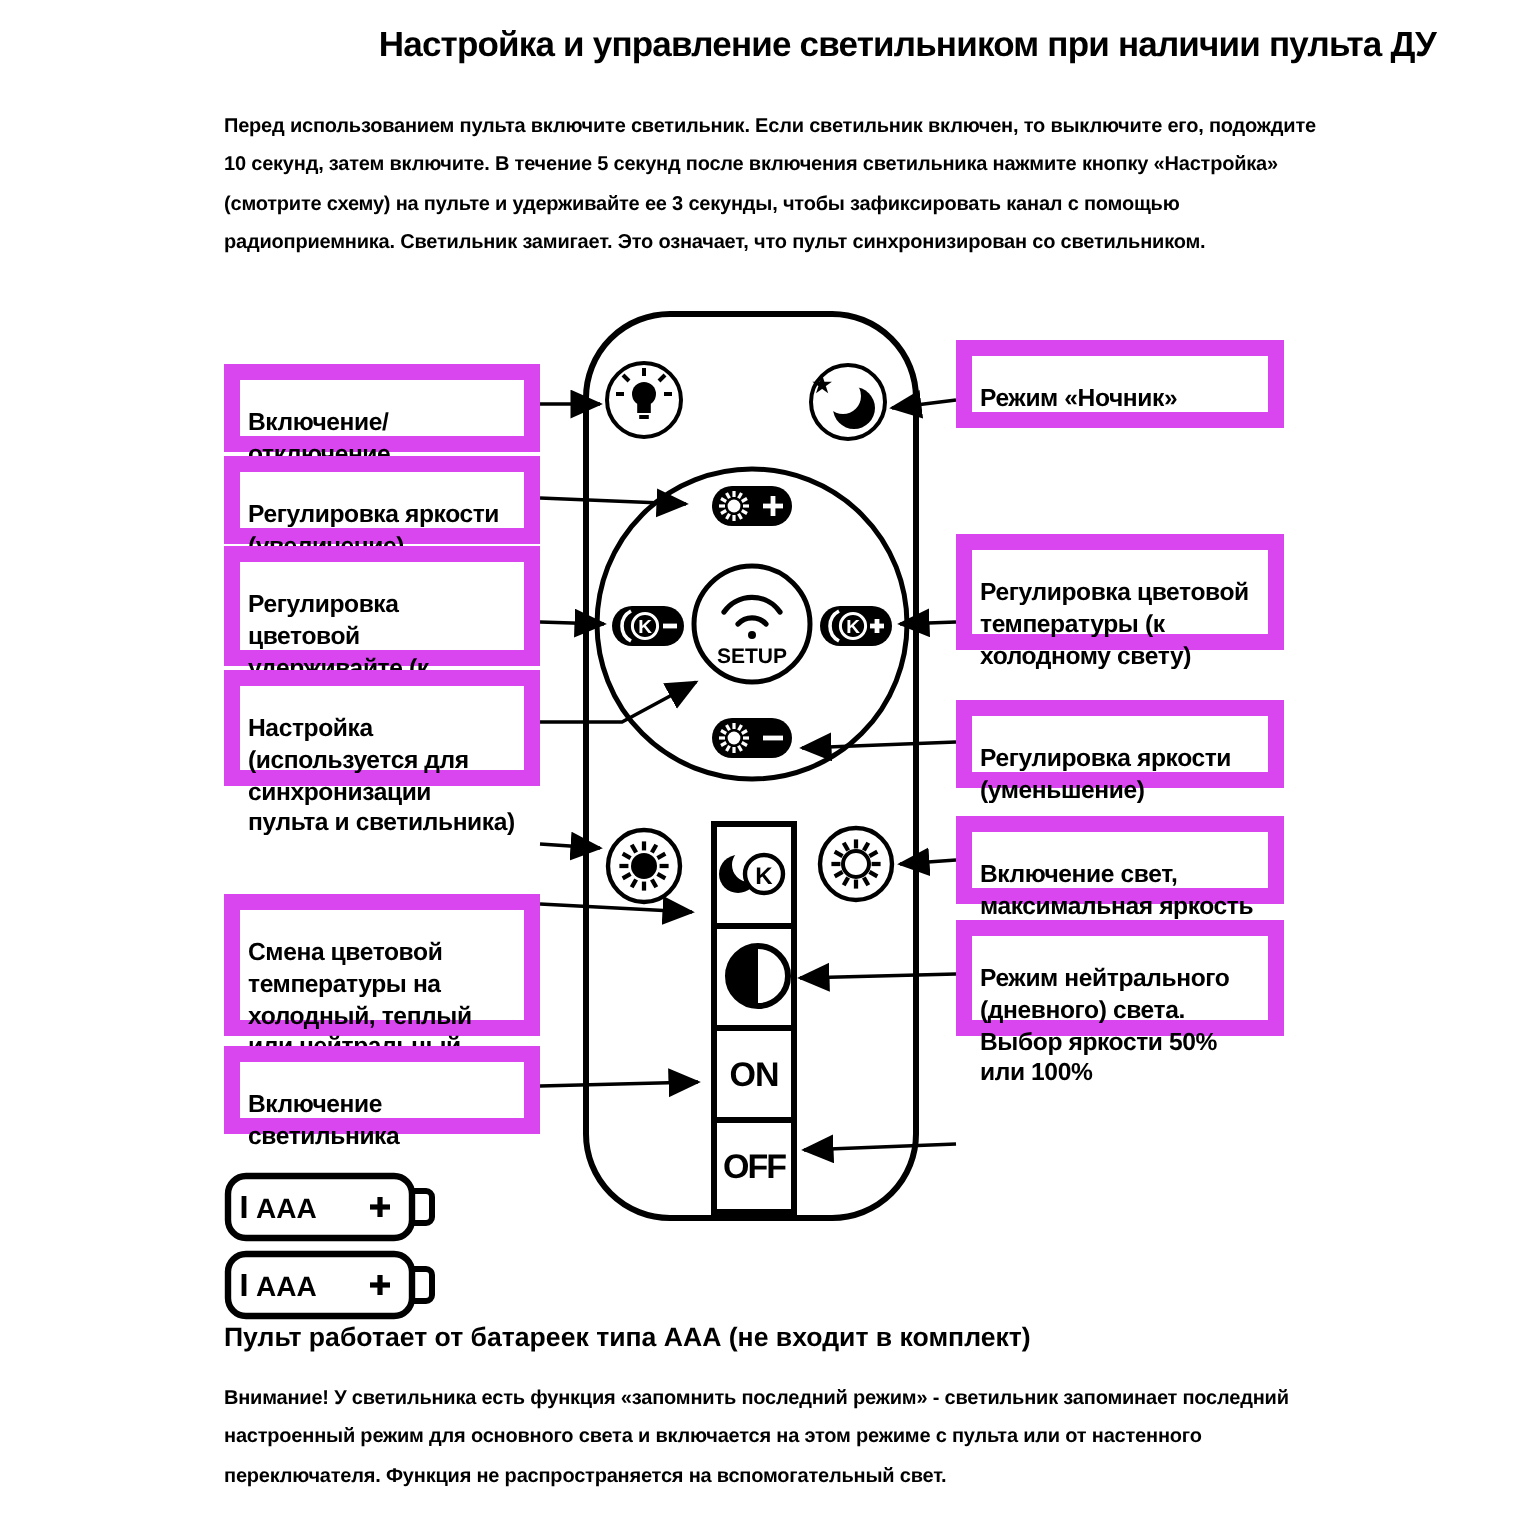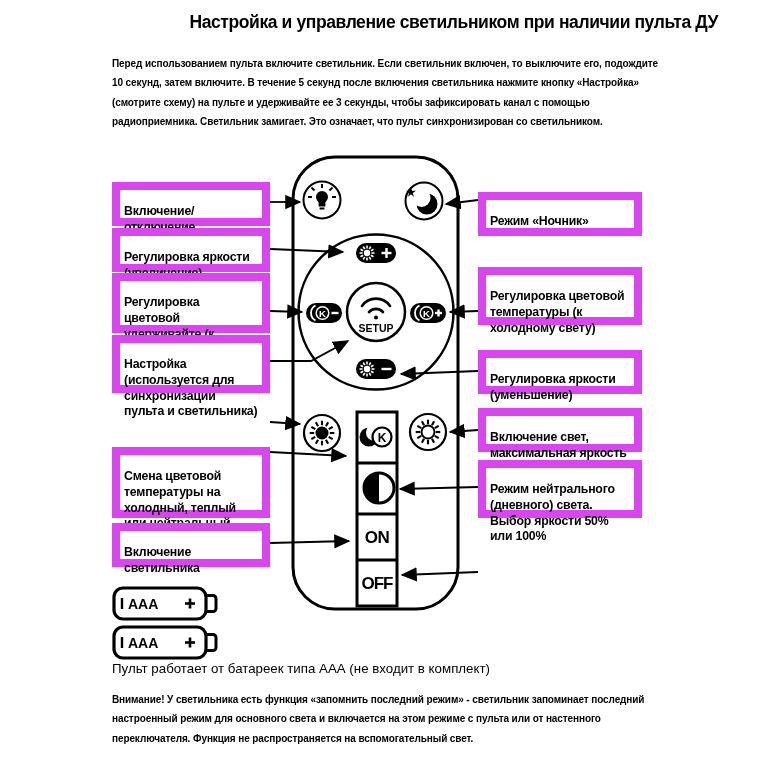--- a/index.html
+++ b/index.html
@@ -3,32 +3,32 @@
 <meta charset="utf-8">
 <style>
   html,body{margin:0;padding:0;background:#fff;}
   .page{position:relative;width:768px;height:768px;background:#fff;overflow:hidden;
         font-family:"Liberation Sans",sans-serif;color:#000;}
   .title{position:absolute;top:12px;left:10px;width:708px;text-align:right;
          font-size:17.5px;font-weight:bold;letter-spacing:-0.4px;}
   .intro{position:absolute;top:54px;left:112px;width:556px;font-size:10px;
          font-weight:bold;line-height:19.3px;letter-spacing:-0.1px;}
   .note{position:absolute;top:661px;left:112px;width:570px;font-size:13.3px;
-        font-weight:normal;}
+        font-weight:bold;}
   .warning{position:absolute;top:690px;left:112px;width:556px;font-size:10px;
            font-weight:bold;line-height:19.3px;letter-spacing:-0.1px;}
   .lb,.rb{position:absolute;box-sizing:border-box;border:8px solid #d946ef;
           background:#fff;padding:14px 4px;font-size:12.3px;font-weight:bold;
           line-height:15.8px;letter-spacing:-0.2px;}
   .lb{left:112px;width:158px;}
   .rb{left:478px;width:164px;}
   .lb1{top:182px;height:41px}.lb2{top:228px;height:40px}.lb3{top:273px;height:60px}
   .lb4{top:335px;height:58px}.lb5{top:402px;height:41px}.lb6{top:447px;height:71px}
   .lb7{top:523px;height:37px}
-  .rb1{top:192px;height:20px}.rb2{top:267px;height:58px}.rb3{top:350px;height:42px}
+  .rb1{top:170px;height:20px}.rb2{top:267px;height:58px}.rb3{top:350px;height:42px}
   .rb4{top:408px;height:43px}.rb5{top:460px;height:58px}.rb6{top:562px;height:24px}
   svg.diagram{position:absolute;top:0;left:0;}
   svg text{font-family:"Liberation Sans",sans-serif;font-weight:bold;}
 </style>
 </head>
 <body>
 
 <div class="page">
 
   <svg class="diagram" width="768" height="768" viewBox="0 0 768 768">

